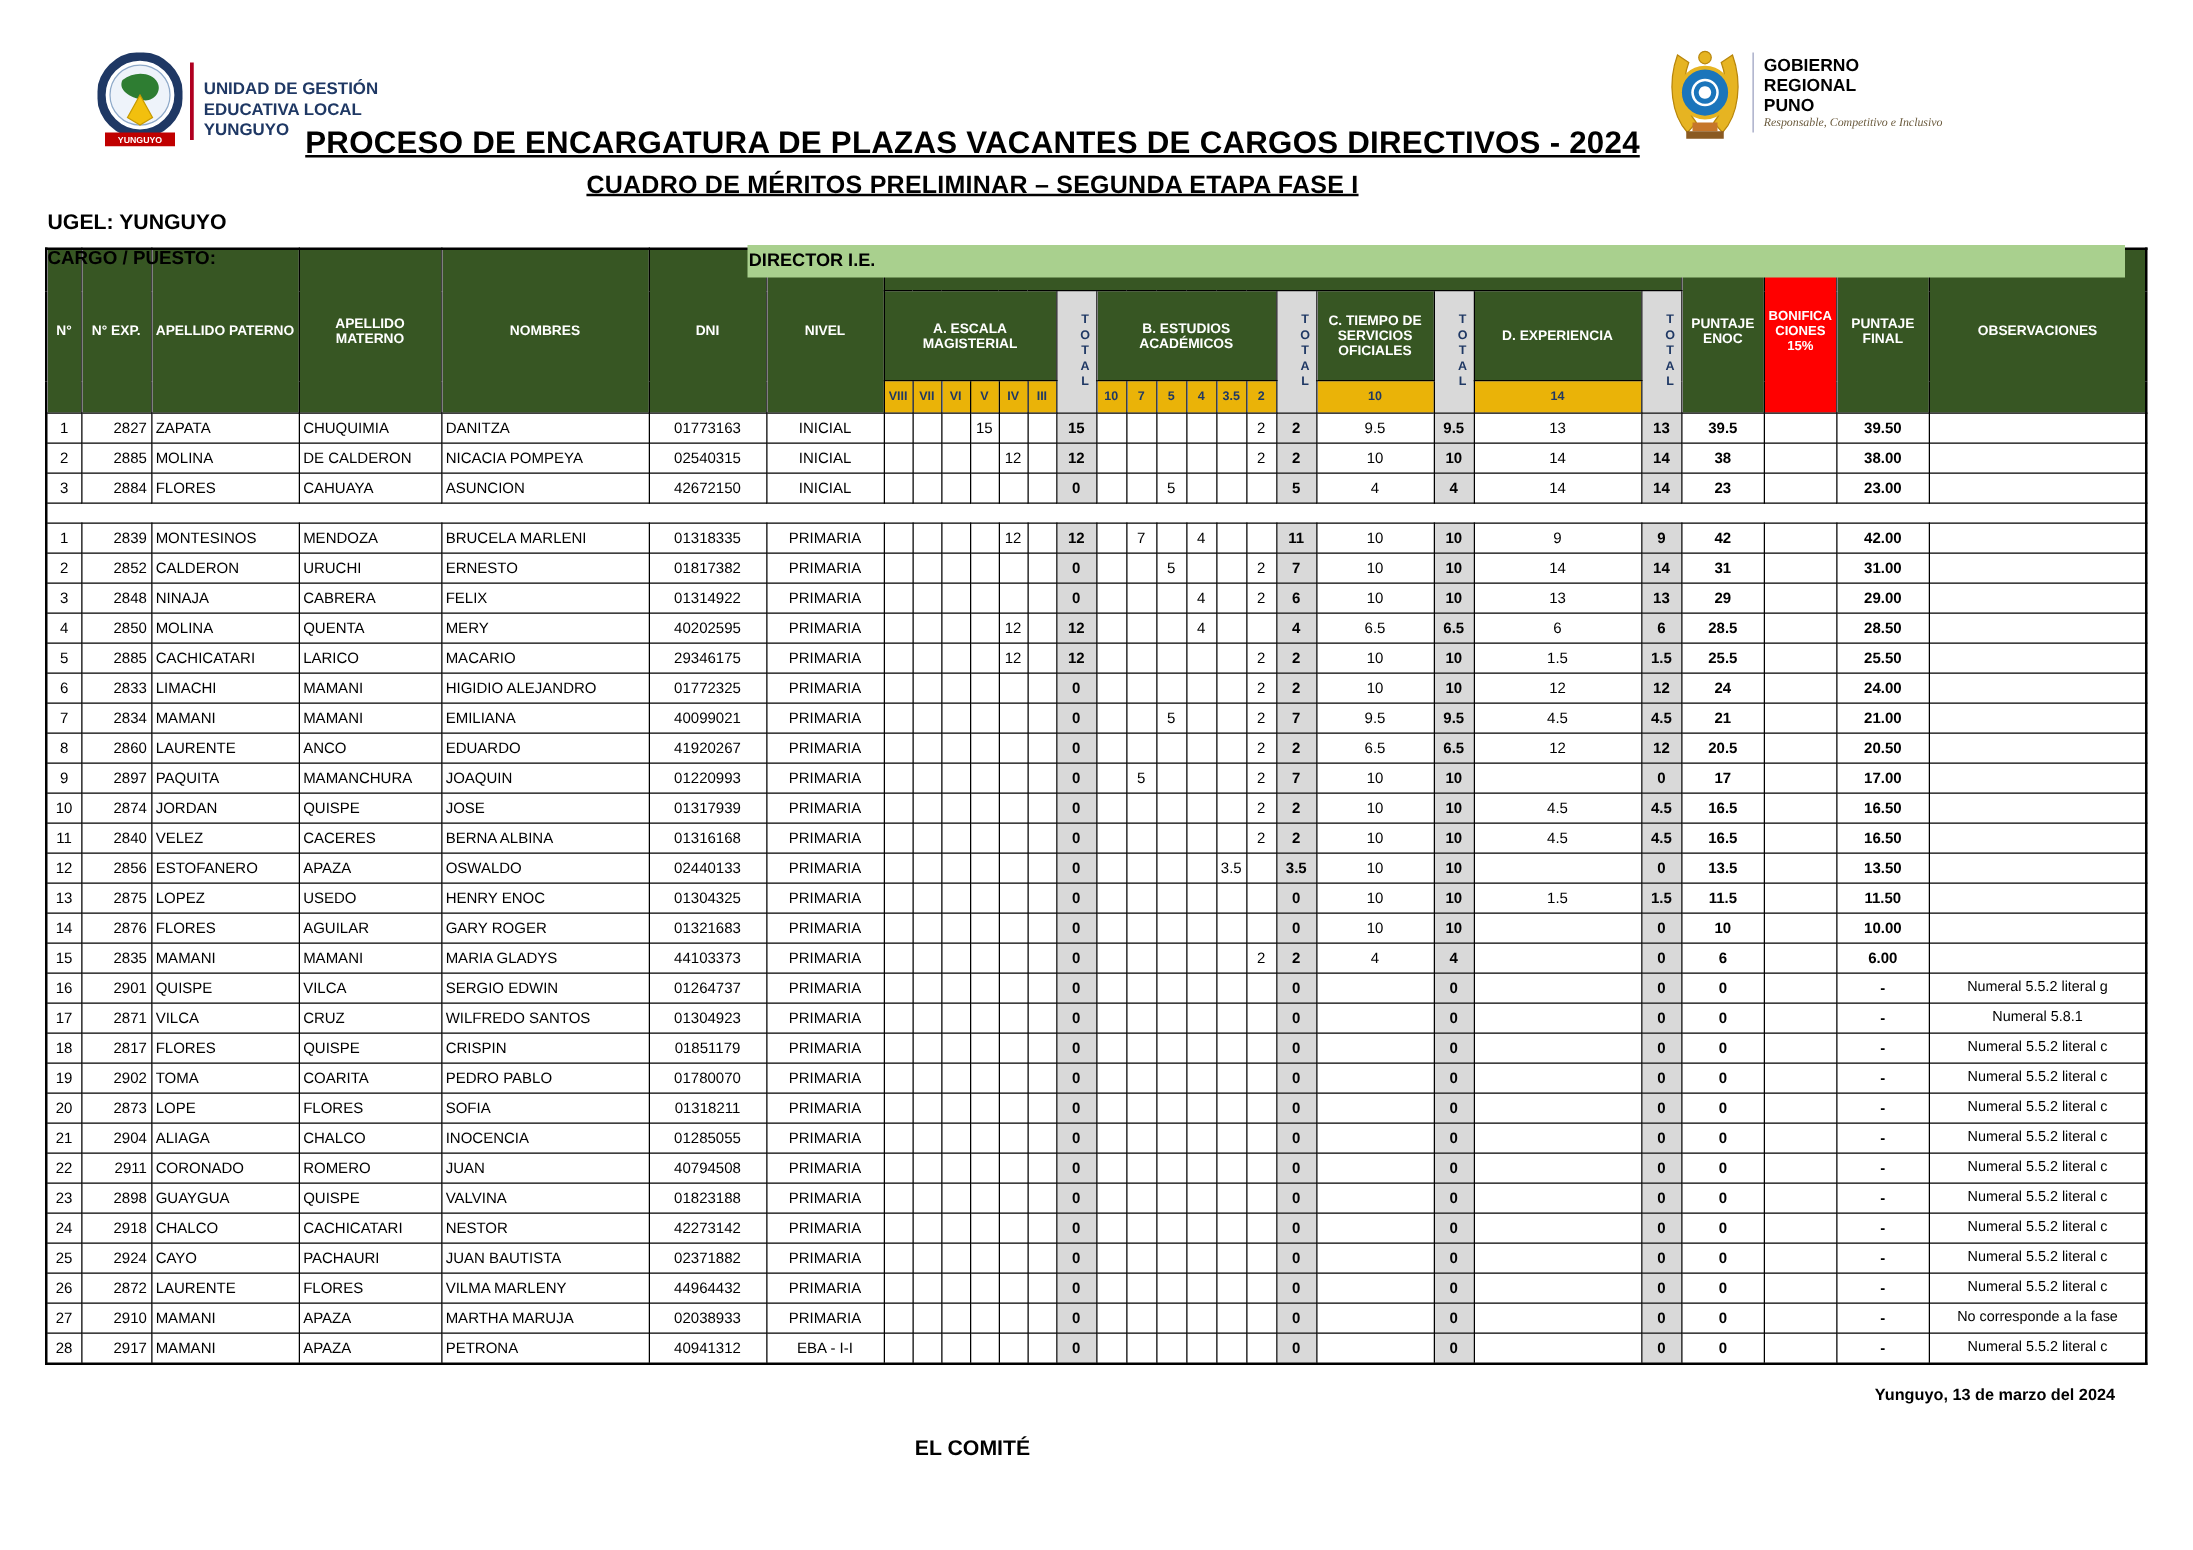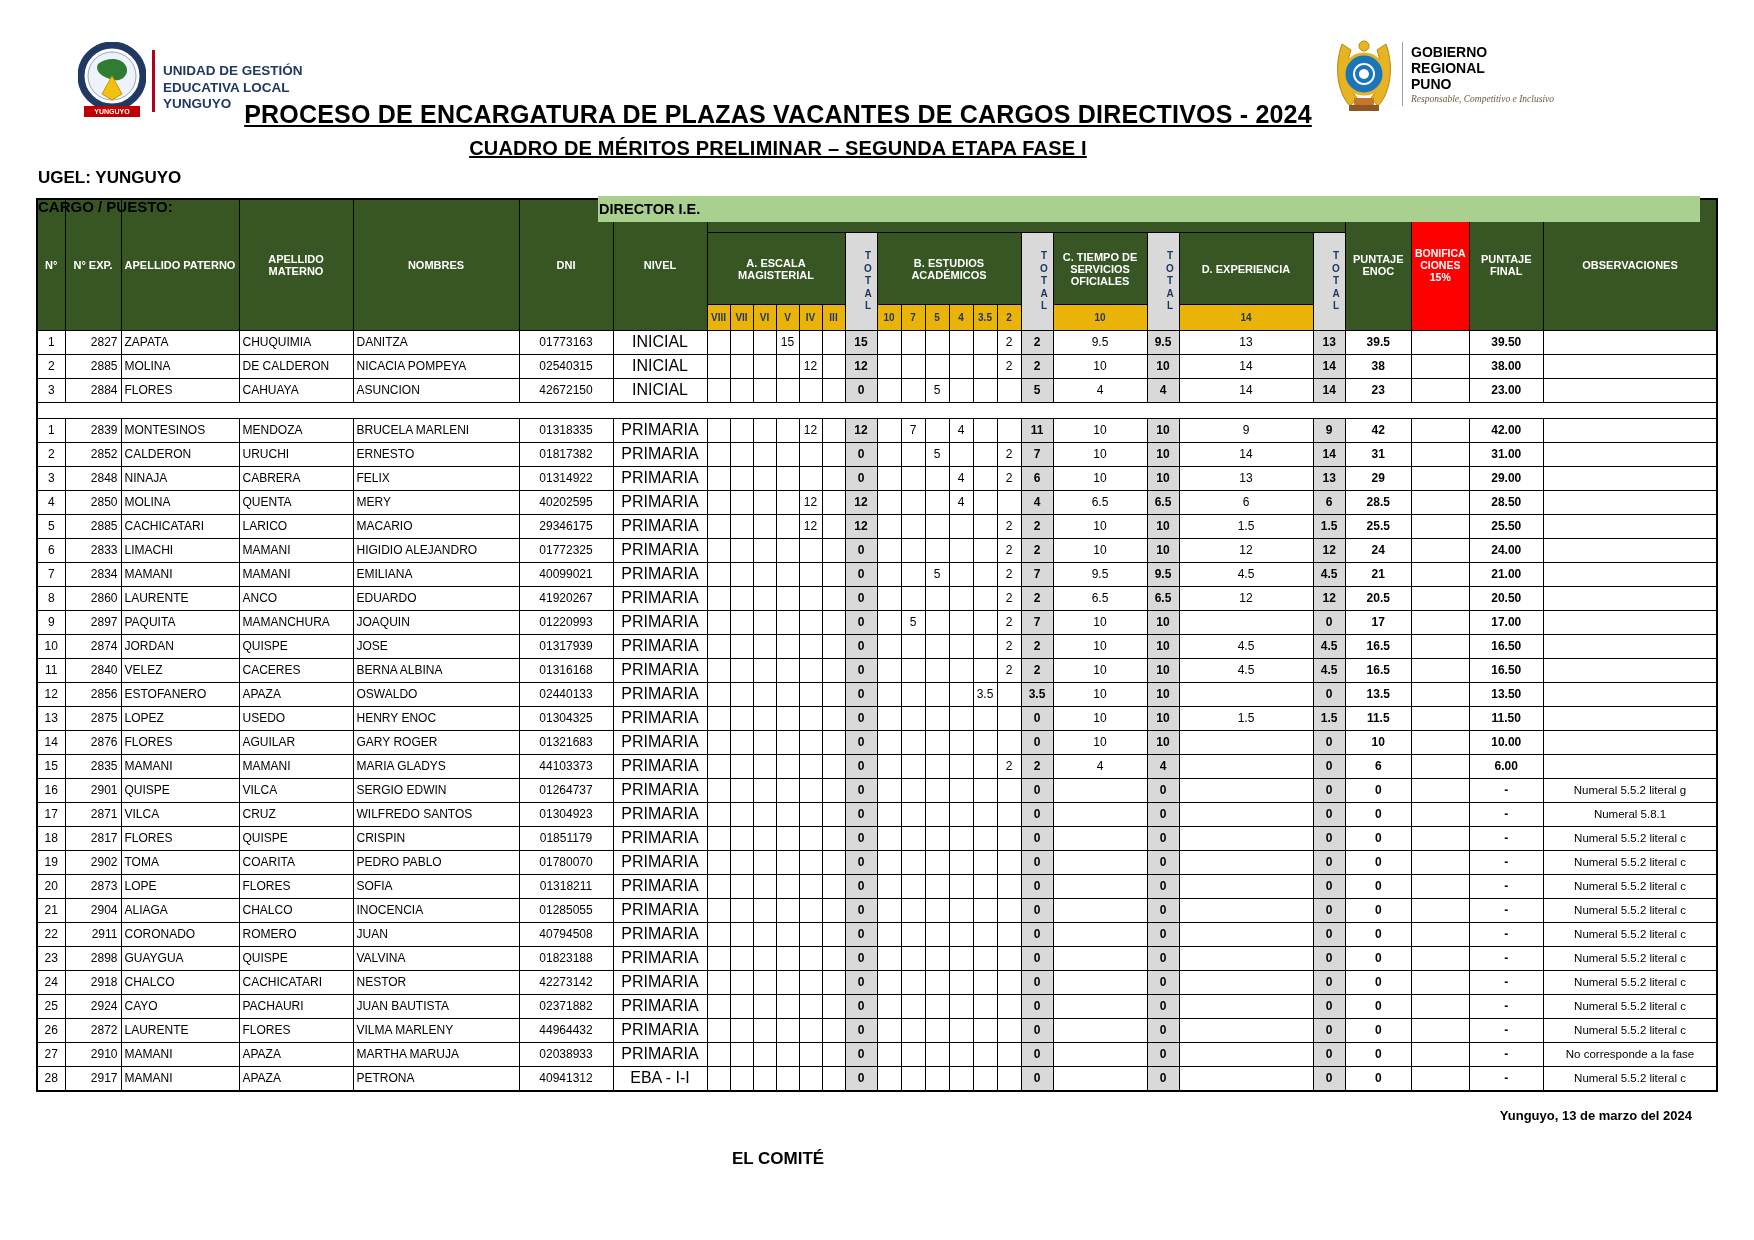--- a/index.html
+++ b/index.html
@@ -35,21 +35,21 @@
   thead tr.band3 th{height:20px;background:#eab308;color:#1f3864;font-size:10px;font-weight:bold;}
   th.vt{background:#d9d9d9;vertical-align:middle;padding:17px;}
   th.vt span{display:inline-block;width:11px;word-break:break-all;line-height:1.25;font-size:10px;color:#1f3864;font-weight:bold;}
   th.red{background:#ff0000;color:#fff;font-size:10.5px;}
   tbody td{height:23px;font-size:12px;text-align:center;padding:0 3px;background:#fff;vertical-align:middle;}
   tbody td.l{text-align:left;}
   tbody td.r{text-align:right;}
   tbody td.gray{background:#d9d9d9;font-weight:bold;}
   tbody td.b{font-weight:bold;}
   tbody td.obs{font-size:11.5px;}
-  tbody td.nivel{font-size:16px;}
+  tbody td.nivel{font-size:12px;}
   tr.sep td{height:15px;background:#fff;}
 
   
   .date-line{width:1692px;text-align:right;font-weight:bold;font-size:13px;margin-top:16px;}
   .committee{width:1556px;text-align:center;font-weight:bold;font-size:17px;margin-top:26px;}
 </style>
 </head>
 <body>
 
 <div class="masthead">

